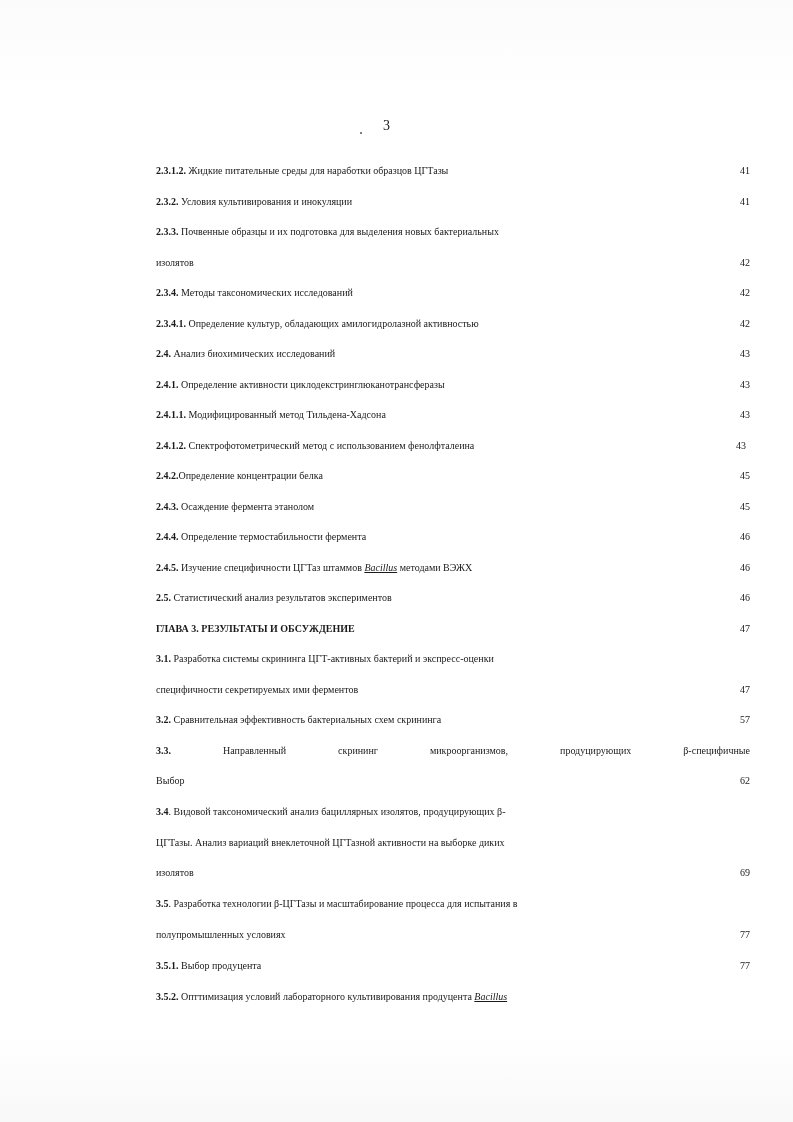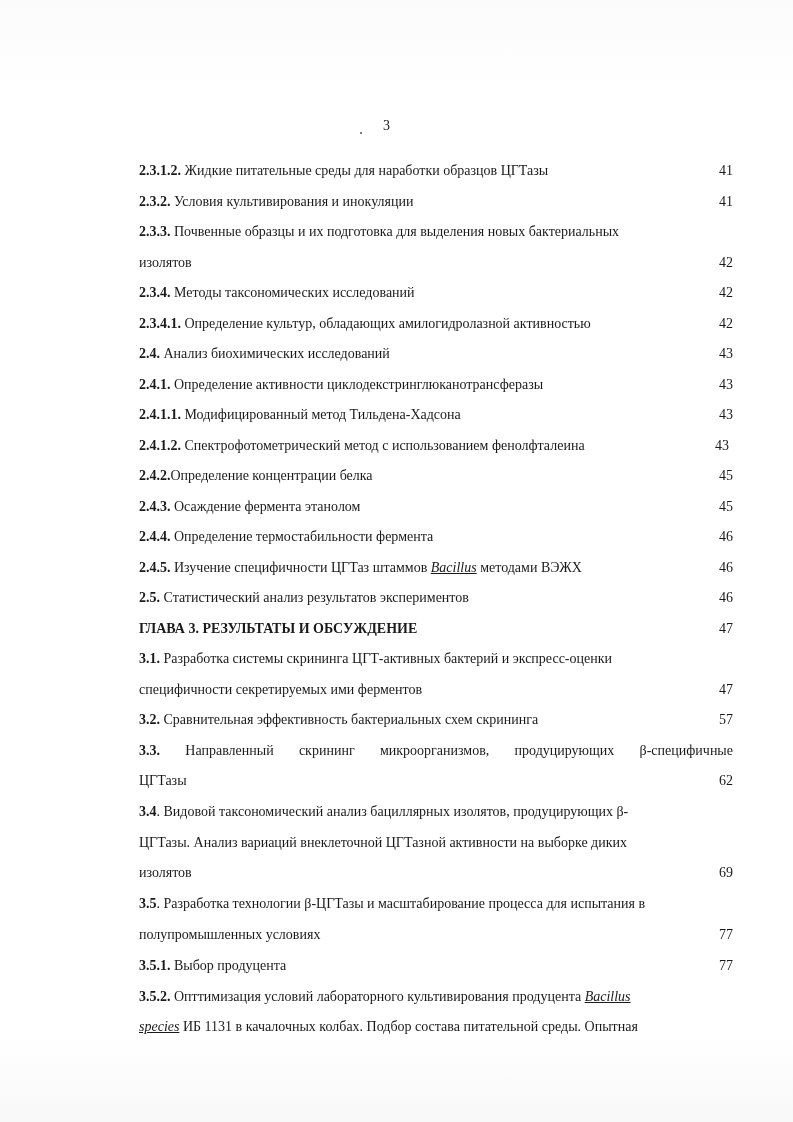--- a/index.html
+++ b/index.html
@@ -30,24 +30,24 @@
     .speck {
       position: absolute;
       left: 360px;
       top: 132px;
       width: 2px; height: 2px;
       background: #555;
       border-radius: 50%;
     }
     .line {
       position: absolute;
-      left: 139px;
+      left: 156px;
       width: 594px;
       height: 20px;
-      font-size: 14px;
+      font-size: 10px;
       line-height: 20px;
       white-space: nowrap;
     }
     .line .num { font-weight: bold; }
     .line .page-ref {
       position: absolute;
       right: 0;
       top: 0;
     }
     .line.justify {
@@ -177,21 +177,21 @@
     <span>Сравнительная эффективность бактериальных схем скрининга</span>
     <span class="page-ref">57</span>
   </div>
 
   <div class="line justify" style="top:741px">
     <span class="num">3.3.</span>
     <span>Направленный скрининг микроорганизмов, продуцирующих β-специфичные</span>
   </div>
 
   <div class="line" style="top:771px">
-    <span>ЦГТазы</span>
+    <span>Выбор</span>
     <span class="page-ref">62</span>
   </div>
 
   <div class="line" style="top:802px">
     <span class="num">3.4</span><span>. Видовой таксономический анализ бациллярных изолятов, продуцирующих β-</span>
   </div>
 
   <div class="line" style="top:833px">
     <span>ЦГТазы. Анализ вариаций внеклеточной ЦГТазной активности на выборке диких</span>
   </div>
@@ -215,18 +215,14 @@
     <span>Выбор продуцента</span>
     <span class="page-ref">77</span>
   </div>
 
   <div class="line" style="top:987px">
     <span class="num">3.5.2.</span>
     <span>Опттимизация условий лабораторного культивирования продуцента</span>
     <i>Bacillus</i>
   </div>
 
-  <div class="line" style="top:1017px">
-    <i>species</i>
-    <span>ИБ 1131 в качалочных колбах. Подбор состава питательной среды. Опытная</span>
-  </div>
 
 </div>
 
 </body></html>

